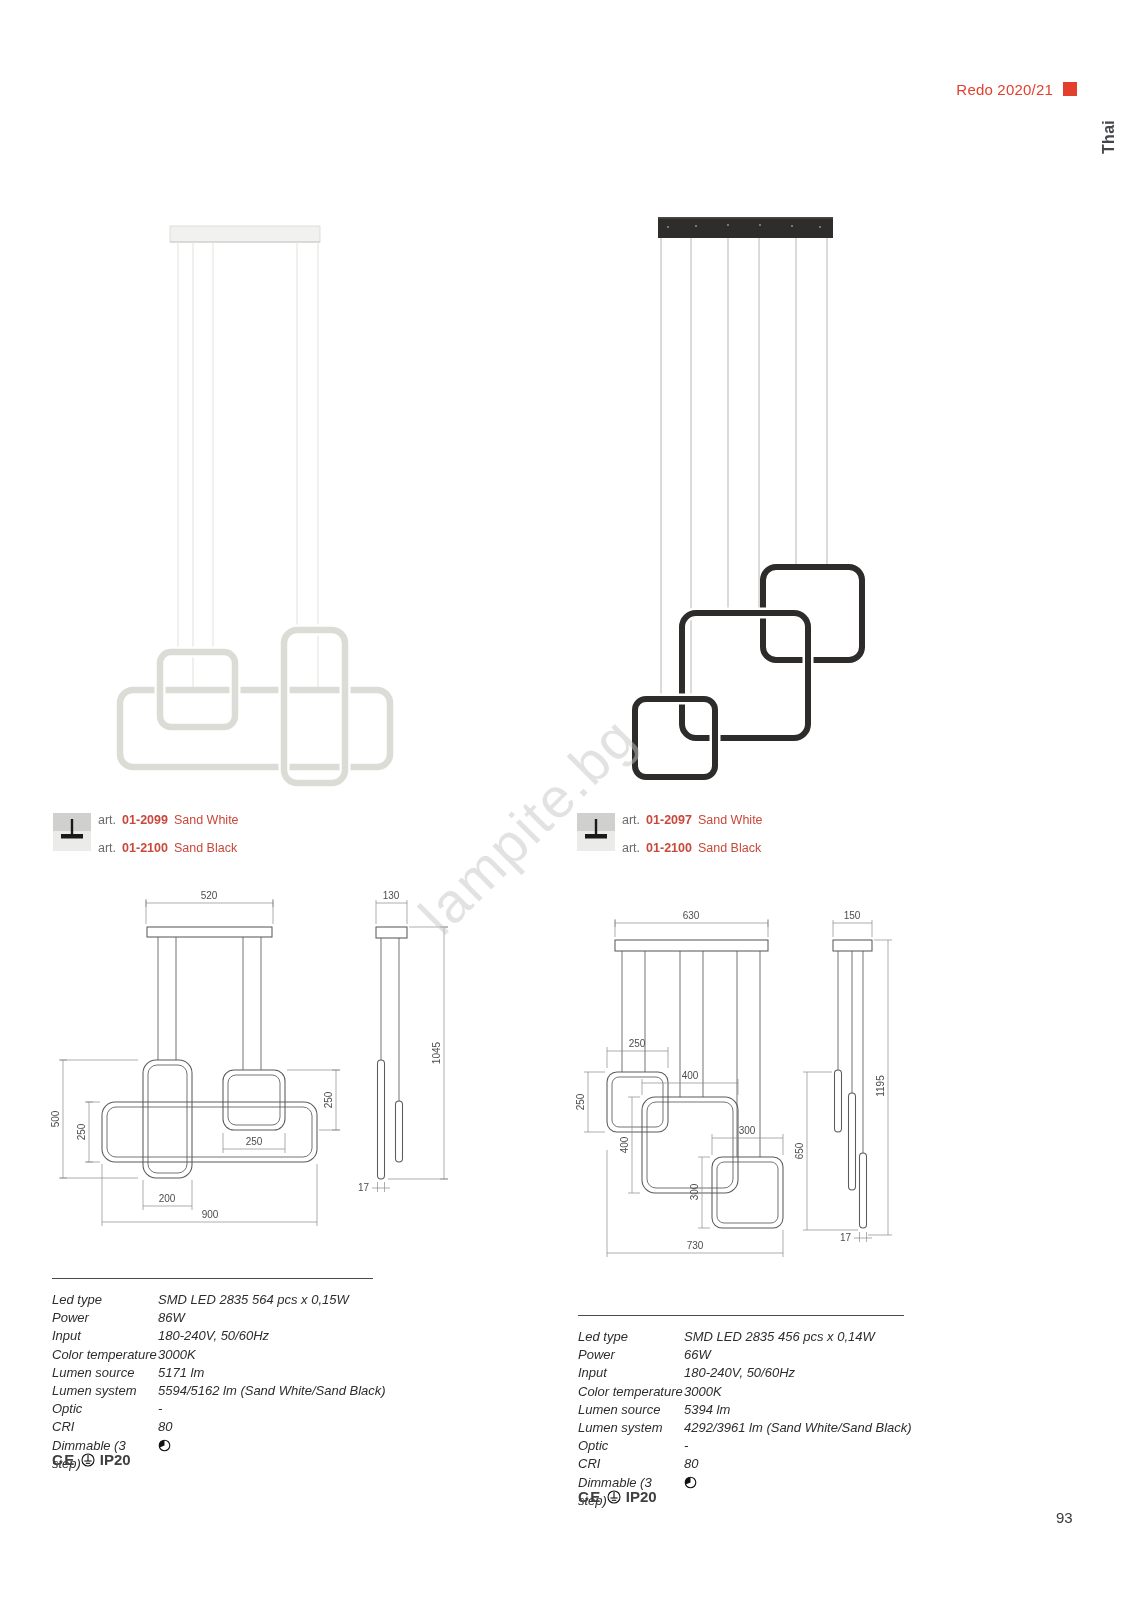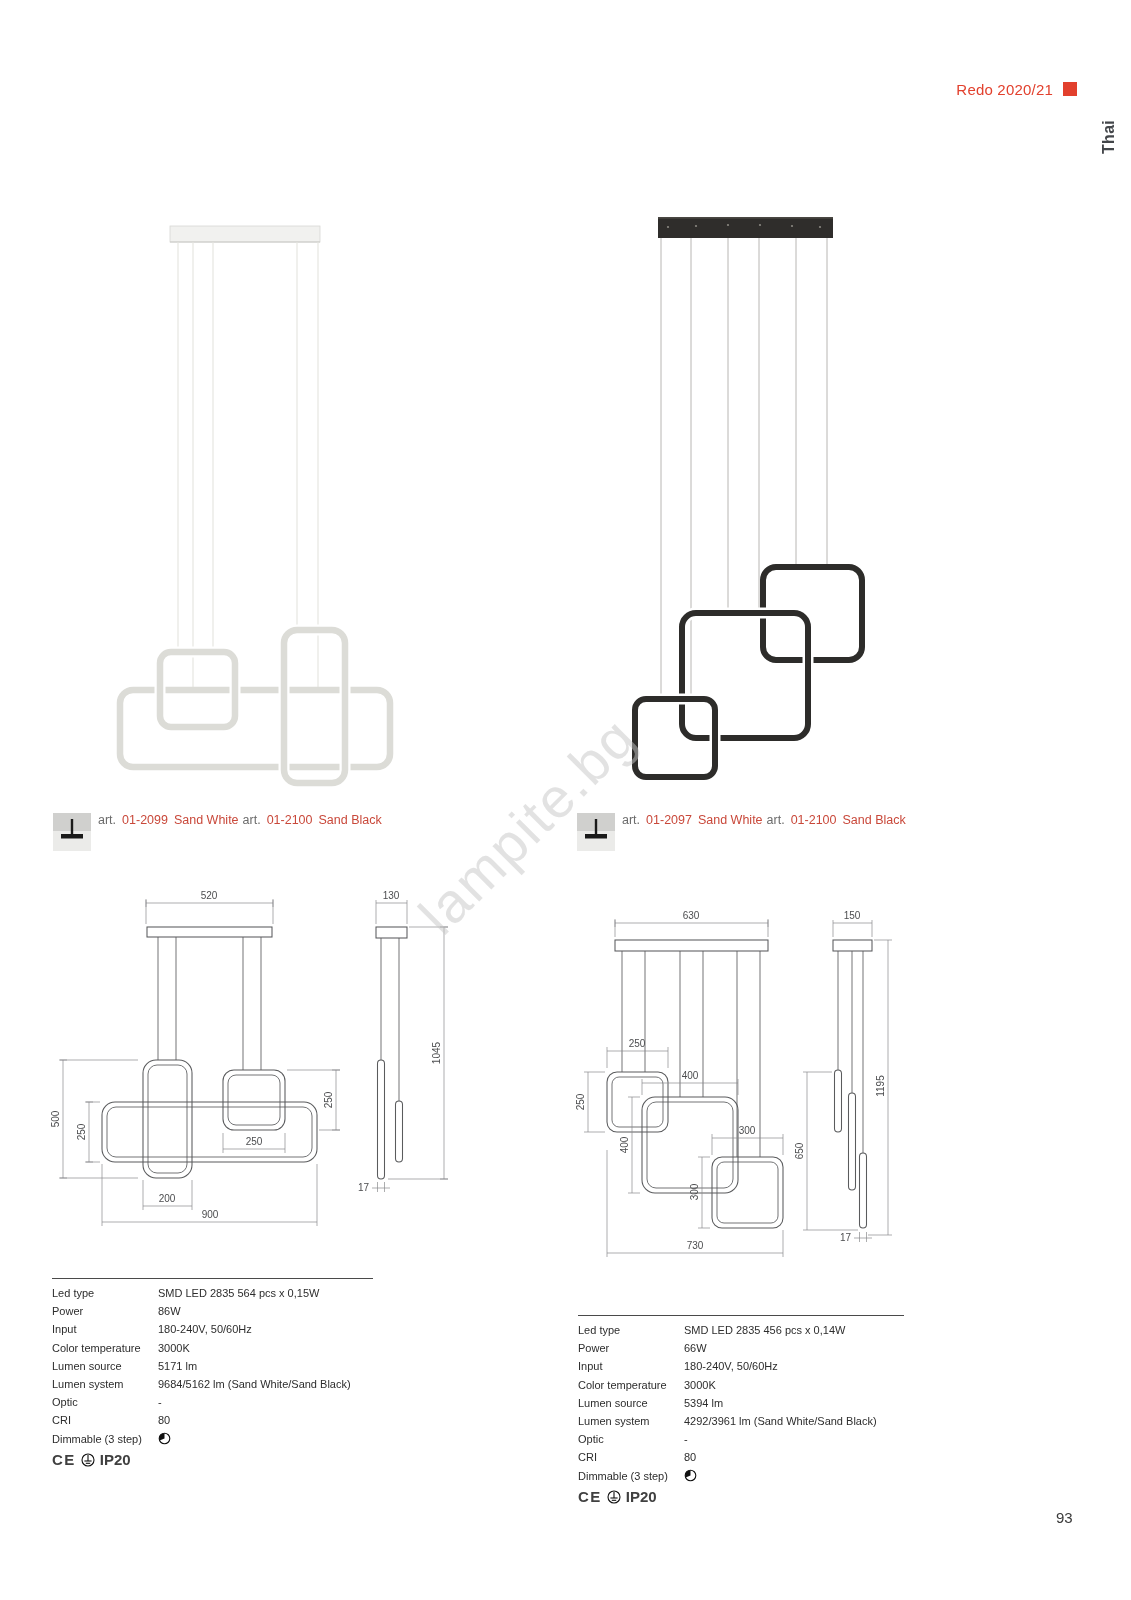--- a/index.html
+++ b/index.html
@@ -33,33 +33,33 @@
     font-size:56px;color:#c7c7c7;opacity:.5;white-space:nowrap;
     transform:rotate(-45deg);transform-origin:0 100%;pointer-events:none;
     letter-spacing:2px;
   }
   .art-block{position:absolute;z-index:3;display:flex;gap:7px;}
   .mount-icon{
     width:38px;height:38px;flex:none;
     background:linear-gradient(#d0d0ce 0 47%,#ebebe9 47% 100%);
     display:flex;align-items:center;justify-content:center;
   }
-  .art-rows{display:flex;flex-direction:row;justify-content:center;gap:4px;}
+  .art-rows{display:flex;flex-direction:column;justify-content:center;gap:14px;}
   .art-row{font-size:12.5px;display:flex;gap:6px;align-items:baseline;white-space:nowrap;}
   .art-word{color:#6b6b6b;}
-  .art-code{color:var(--art-red);font-weight:normal;}
+  .art-code{color:var(--art-red);font-weight:bold;}
   .art-finish{color:var(--art-red);}
   .drawing{position:absolute;z-index:2;}
   .drawing .ln{stroke:var(--line);stroke-width:1.05;fill:none;}
   .drawing .thin{stroke:var(--line);stroke-width:.85;fill:none;}
   .drawing .dim{stroke:var(--dimline);stroke-width:.7;fill:none;}
   .drawing text{fill:#4c4d4f;font-family:"Liberation Sans",sans-serif;font-size:10px;}
   .spec-table{
-    position:absolute;z-index:3;border-top:1px solid #4a4a4a;padding-top:5px;
-    font-size:11px;line-height:18.2px;color:var(--ink);
+    position:absolute;z-index:3;border-top:1px solid #4a4a4a;padding-top:12px;
+    font-size:13px;line-height:18.2px;color:var(--ink);font-style:italic;
   }
   .spec-row{display:flex;}
   .spec-label{width:106px;flex:none;}
   .spec-value{white-space:nowrap;}
   .dimmable-icon{display:inline-block;vertical-align:-2px;}
   .cert{
     position:absolute;z-index:3;display:flex;align-items:center;gap:5px;
     color:#404040;font-weight:bold;font-size:15px;
   }
   .cert .ce{letter-spacing:1.5px;}
@@ -353,21 +353,21 @@
     <div class="spec-row">
         <span class="spec-label">Color temperature</span>
         <span class="spec-value">3000K</span>
       </div>
     <div class="spec-row">
         <span class="spec-label">Lumen source</span>
         <span class="spec-value">5171 lm</span>
       </div>
     <div class="spec-row">
         <span class="spec-label">Lumen system</span>
-        <span class="spec-value">9684/5162 lm (Sand White/Sand Black)</span>
+        <span class="spec-value">5594/5162 lm (Sand White/Sand Black)</span>
       </div>
     <div class="spec-row">
         <span class="spec-label">Optic</span>
         <span class="spec-value">-</span>
       </div>
     <div class="spec-row">
         <span class="spec-label">CRI</span>
         <span class="spec-value">80</span>
       </div>
     <div class="spec-row">

